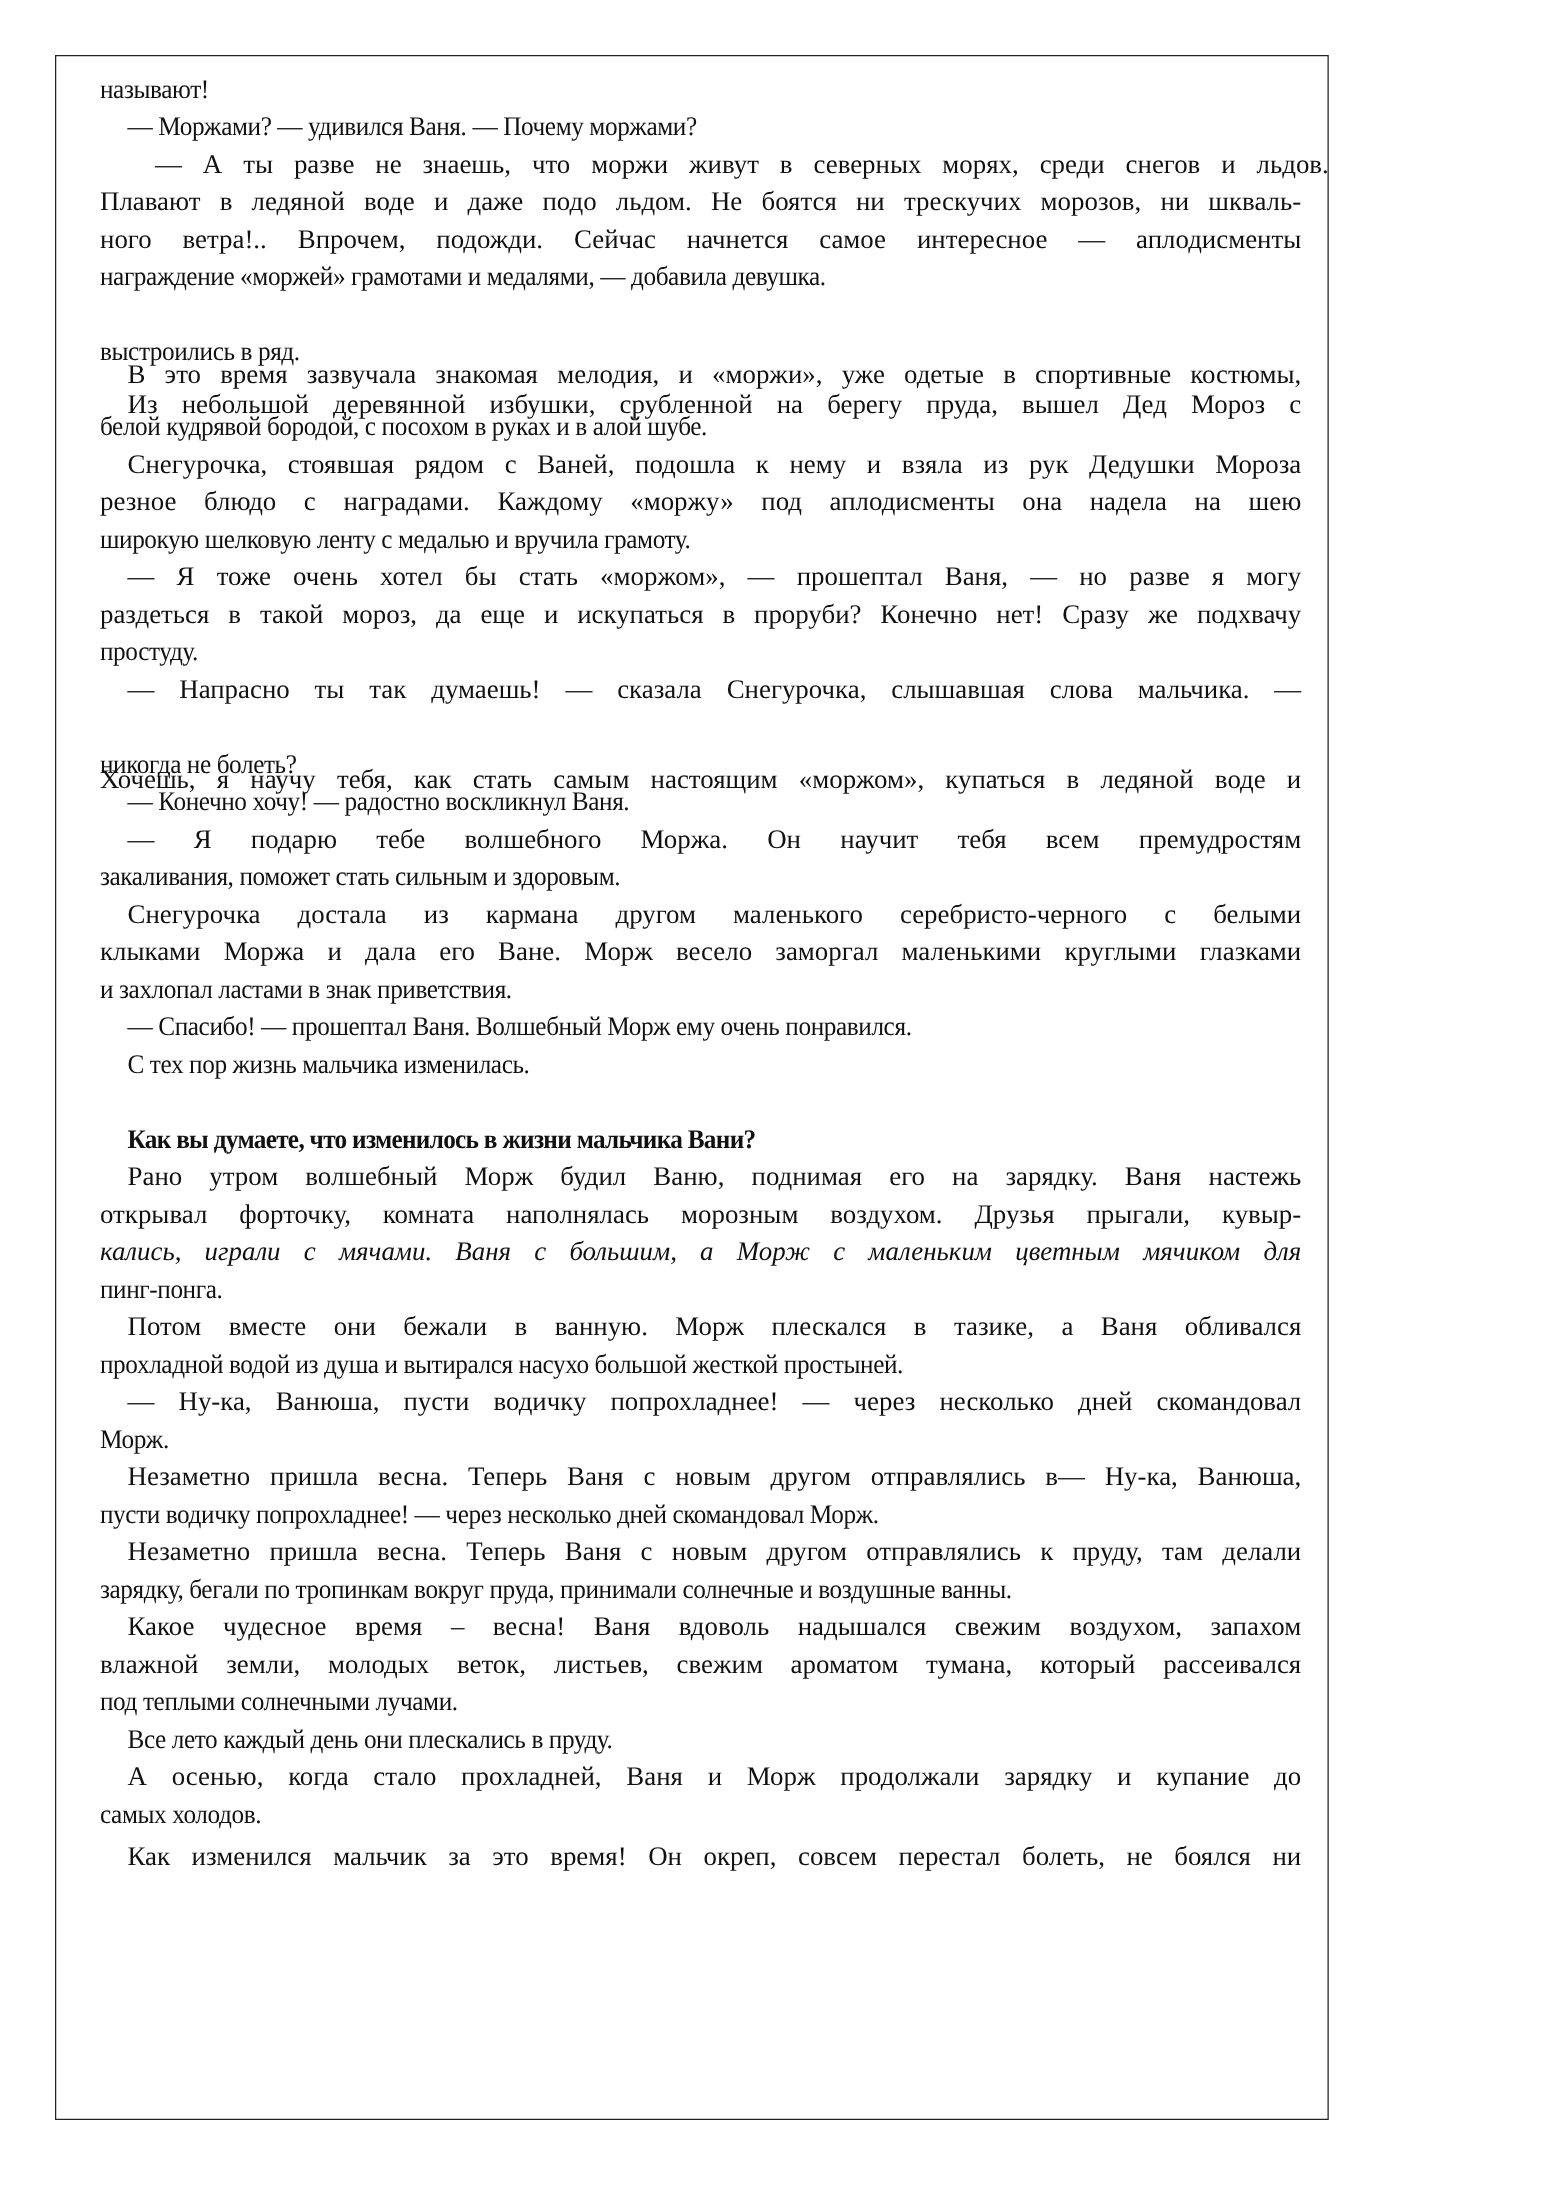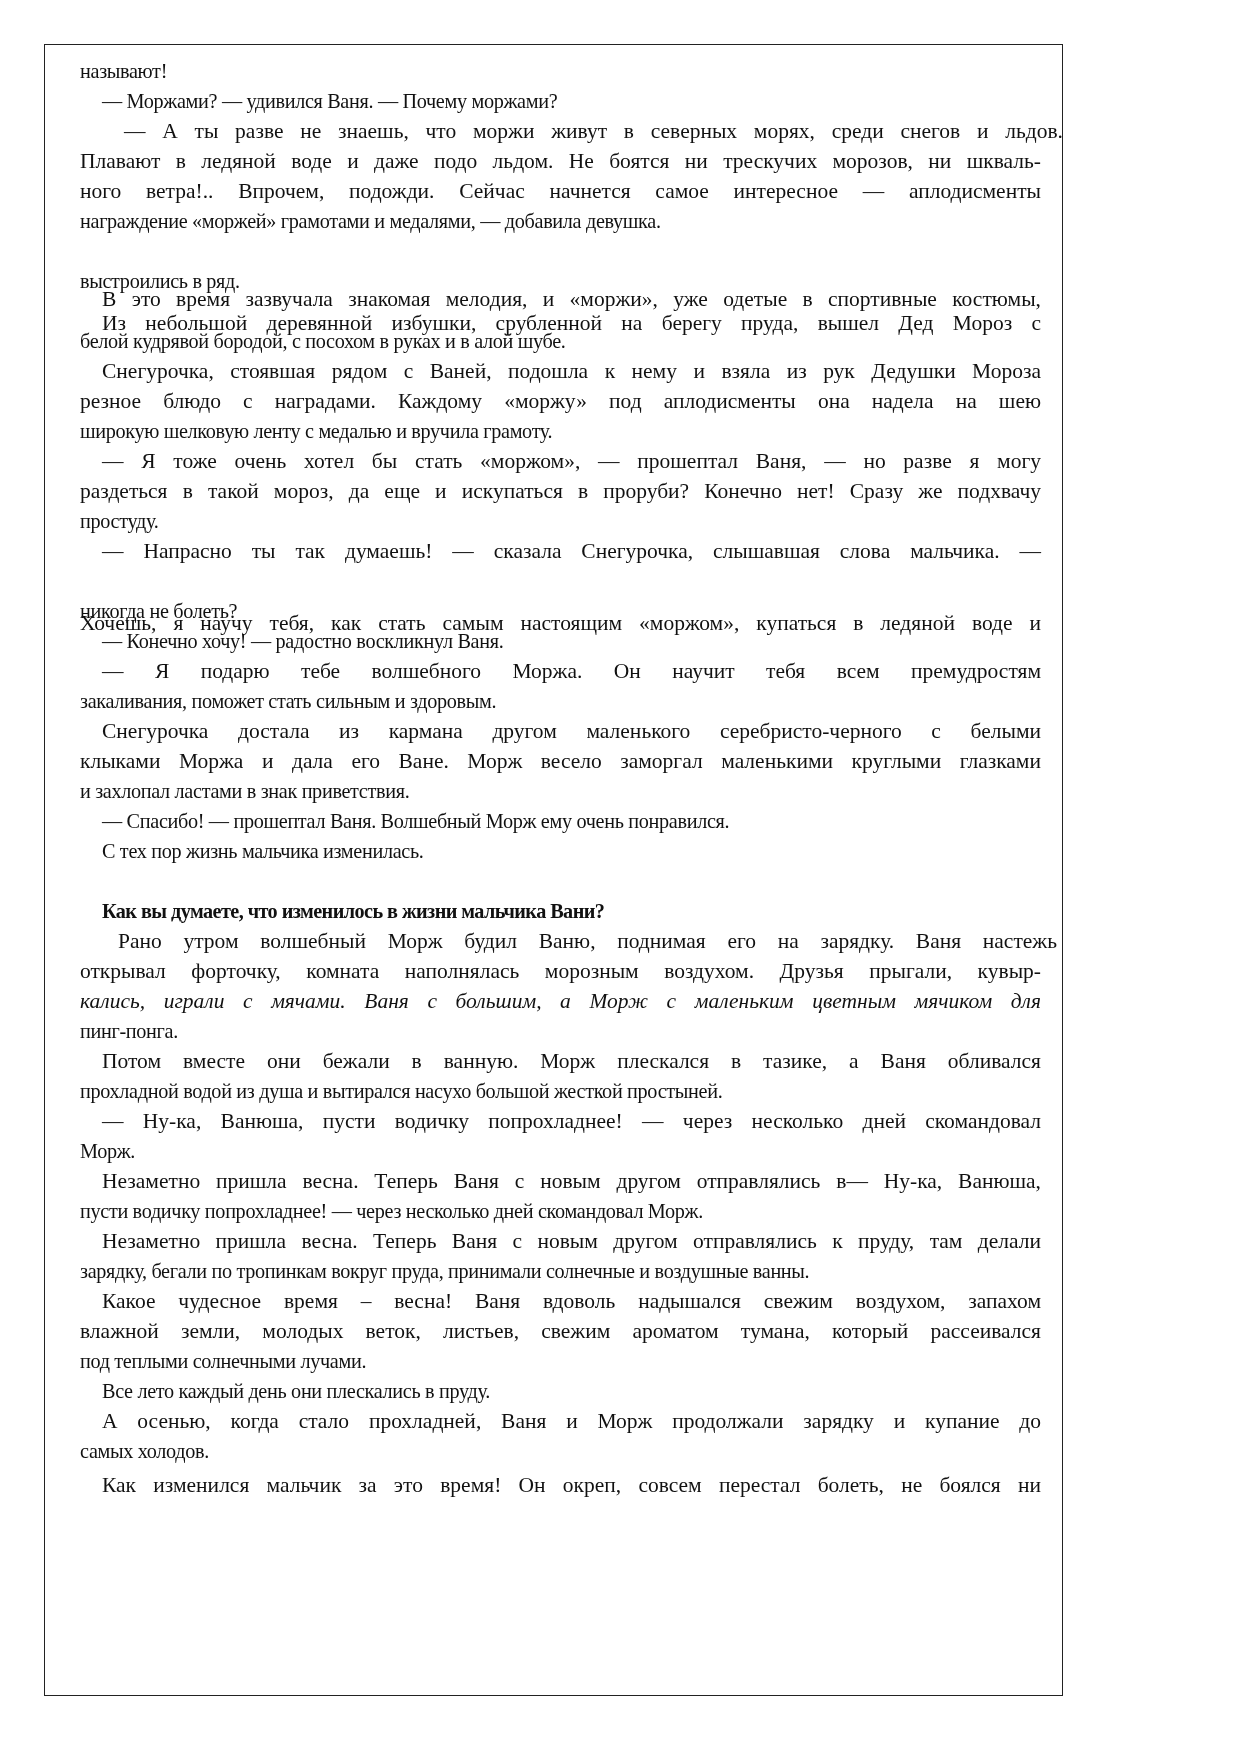--- a/index.html
+++ b/index.html
@@ -84,21 +84,21 @@
     <div class="line indent" style="top: 570px; transform: scaleX(0.94);">— Конечно хочу! — радостно воскликнул Ваня.</div>
     <div class="line indent justify" style="top: 600px;">— Я подарю тебе волшебного Моржа. Он научит тебя всем премудростям</div>
     <div class="line" style="top: 630px; transform: scaleX(0.94);">закаливания, поможет стать сильным и здоровым.</div>
     <div class="line indent justify" style="top: 660px;">Снегурочка достала из кармана другом маленького серебристо-черного с белыми</div>
     <div class="line justify" style="top: 690px;">клыками Моржа и дала его Ване. Морж весело заморгал маленькими круглыми глазками</div>
     <div class="line" style="top: 720px; transform: scaleX(0.94);">и захлопал ластами в знак приветствия.</div>
     <div class="line indent" style="top: 750px; transform: scaleX(0.94);">— Спасибо! — прошептал Ваня. Волшебный Морж ему очень понравился.</div>
     <div class="line indent" style="top: 780px; transform: scaleX(0.94);">С тех пор жизнь мальчика изменилась.</div>
     <div class="line" style="top: 810px; transform: scaleX(0.94);"></div>
     <div class="line indent bold" style="top: 840px; transform: scaleX(0.94);">Как вы думаете, что изменилось в жизни мальчика Вани?</div>
-    <div class="line indent justify" style="top: 870px; margin-left: 16px;">Рано утром волшебный Морж будил Ваню, поднимая его на зарядку. Ваня настежь</div>
+    <div class="line indent justify" style="top: 870px;">Рано утром волшебный Морж будил Ваню, поднимая его на зарядку. Ваня настежь</div>
     <div class="line justify" style="top: 900px;">открывал форточку, комната наполнялась морозным воздухом. Друзья прыгали, кувыр-</div>
     <div class="line justify" style="top: 930px; font-style: italic;">кались, играли с мячами. Ваня с большим, а Морж с маленьким цветным мячиком для</div>
     <div class="line" style="top: 960px; transform: scaleX(0.94);">пинг-понга.</div>
     <div class="line indent justify" style="top: 990px;">Потом вместе они бежали в ванную. Морж плескался в тазике, а Ваня обливался</div>
     <div class="line" style="top: 1020px; transform: scaleX(0.94);">прохладной водой из душа и вытирался насухо большой жесткой простыней.</div>
     <div class="line indent justify" style="top: 1050px;">— Ну-ка, Ванюша, пусти водичку попрохладнее! — через несколько дней скомандовал</div>
     <div class="line" style="top: 1080px; transform: scaleX(0.94);">Морж.</div>
     <div class="line indent justify" style="top: 1110px;">Незаметно пришла весна. Теперь Ваня с новым другом отправлялись в— Ну-ка, Ванюша,</div>
     <div class="line" style="top: 1140px; transform: scaleX(0.94);">пусти водичку попрохладнее! — через несколько дней скомандовал Морж.</div>
     <div class="line indent justify" style="top: 1170px;">Незаметно пришла весна. Теперь Ваня с новым другом отправлялись к пруду, там делали</div>

